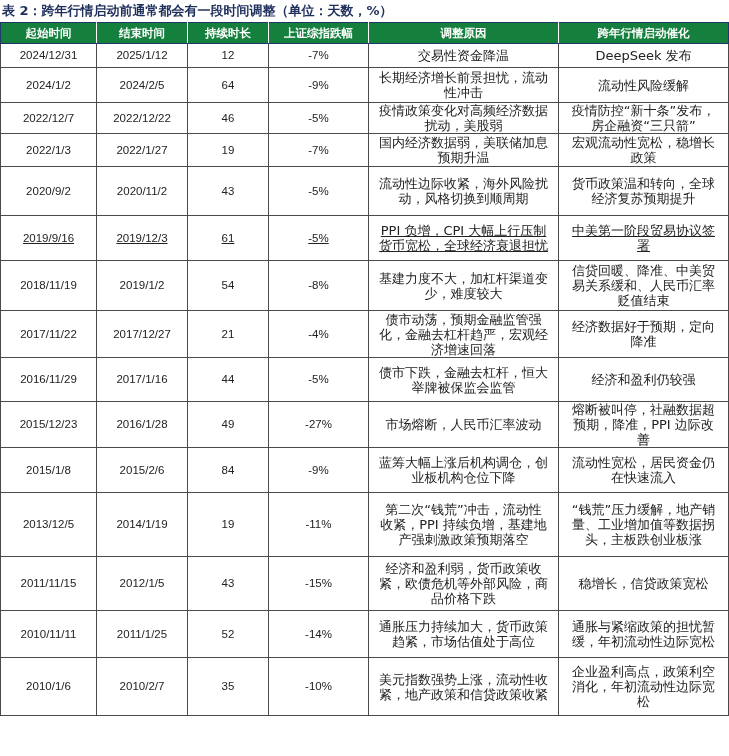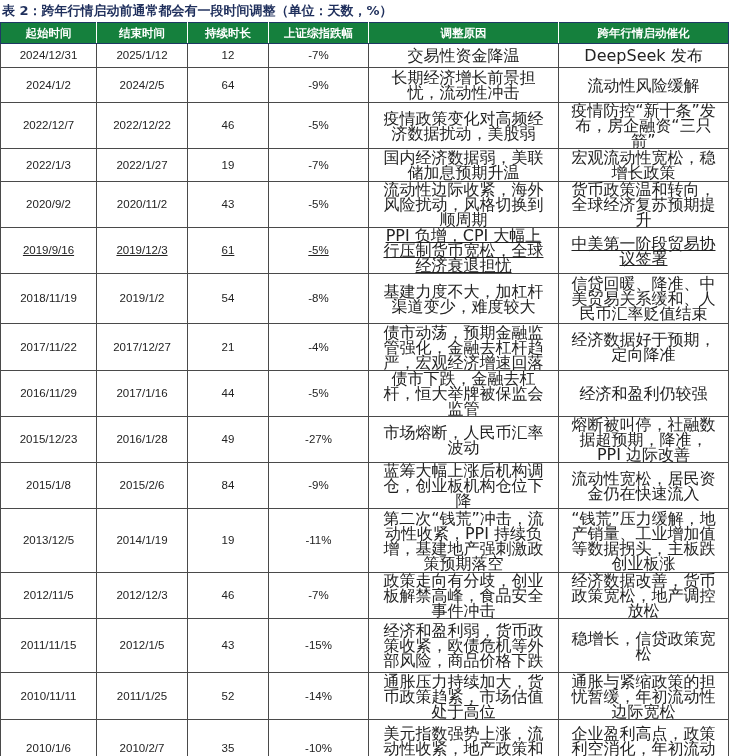--- a/index.html
+++ b/index.html
@@ -3,21 +3,21 @@
 <meta charset="utf-8">
 <style>
   html, body { margin: 0; padding: 0; background: #ffffff; }
   body { width: 729px; height: 756px; overflow: hidden; font-family: "DejaVu Sans", "Liberation Sans", sans-serif; color: #222; }
   .title { height: 22px; line-height: 22px; font-size: 13px; font-weight: bold; color: #1f2f5c; padding-left: 2px; white-space: nowrap; }
   table { border-collapse: collapse; table-layout: fixed; width: 728px; }
   th, td { border: 1px solid #4a4a4a; text-align: center; vertical-align: middle; padding: 0 4px; overflow: hidden; }
   th { background: #15803d; color: #ffffff; font-size: 11.5px; font-weight: bold; height: 20px; border-color: #1f3864; border-right-color: #ffffff; }
   th:last-child { border-right-color: #1f3864; }
   td { font-size: 11.5px; line-height: 15px; font-family: "Liberation Sans", "DejaVu Sans", sans-serif; }
-  td.txt { font-size: 16px; line-height: 15px; font-family: "DejaVu Sans", sans-serif; padding: 0 10px; }
+  td.txt { font-size: 13px; line-height: 15px; font-family: "DejaVu Sans", sans-serif; padding: 0 10px; }
 </style>
 </head>
 <body>
 
 <div class="title">表 2：跨年行情启动前通常都会有一段时间调整（单位：天数，%）</div>
 
 <table>
   <colgroup>
     <col style="width:96px">
       <col style="width:91px">
@@ -62,21 +62,21 @@
     <td class="txt">疫情防控“新十条”发布，房企融资“三只箭”</td>
   </tr>
       <tr style="height: 33px;">
     <td>2022/1/3</td>
     <td>2022/1/27</td>
     <td>19</td>
     <td>-7%</td>
     <td class="txt">国内经济数据弱，美联储加息预期升温</td>
     <td class="txt">宏观流动性宽松，稳增长政策</td>
   </tr>
-      <tr style="height: 43px;">
+      <tr style="height: 49px;">
     <td>2020/9/2</td>
     <td>2020/11/2</td>
     <td>43</td>
     <td>-5%</td>
     <td class="txt">流动性边际收紧，海外风险扰动，风格切换到顺周期</td>
     <td class="txt">货币政策温和转向，全球经济复苏预期提升</td>
   </tr>
       <tr style="height: 45px; text-decoration: underline;">
     <td>2019/9/16</td>
     <td>2019/12/3</td>
@@ -126,28 +126,20 @@
     <td class="txt">流动性宽松，居民资金仍在快速流入</td>
   </tr>
       <tr style="height: 64px;">
     <td>2013/12/5</td>
     <td>2014/1/19</td>
     <td>19</td>
     <td>-11%</td>
     <td class="txt">第二次“钱荒”冲击，流动性收紧，PPI 持续负增，基建地产强刺激政策预期落空</td>
     <td class="txt">“钱荒”压力缓解，地产销量、工业增加值等数据拐头，主板跌创业板涨</td>
   </tr>
-      <tr style="height: 44px;">
-    <td>2012/11/5</td>
-    <td>2012/12/3</td>
-    <td>46</td>
-    <td>-7%</td>
-    <td class="txt">政策走向有分歧，创业板解禁高峰，食品安全事件冲击</td>
-    <td class="txt">经济数据改善，货币政策宽松，地产调控放松</td>
-  </tr>
       <tr style="height: 54px;">
     <td>2011/11/15</td>
     <td>2012/1/5</td>
     <td>43</td>
     <td>-15%</td>
     <td class="txt">经济和盈利弱，货币政策收紧，欧债危机等外部风险，商品价格下跌</td>
     <td class="txt">稳增长，信贷政策宽松</td>
   </tr>
       <tr style="height: 47px;">
     <td>2010/11/11</td>

